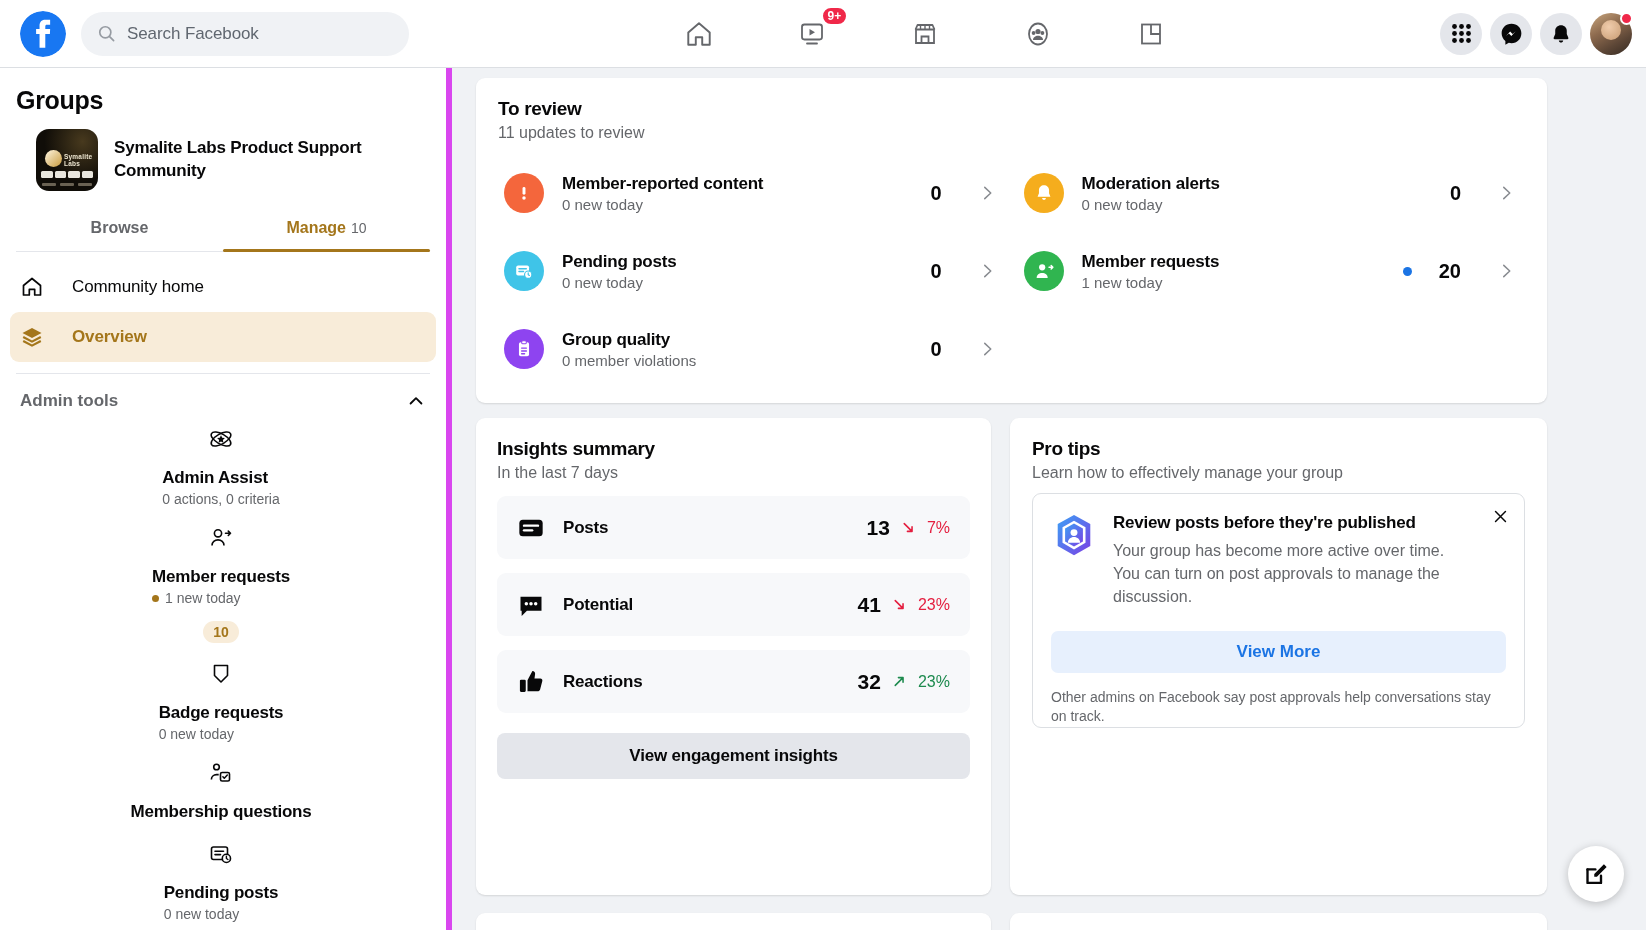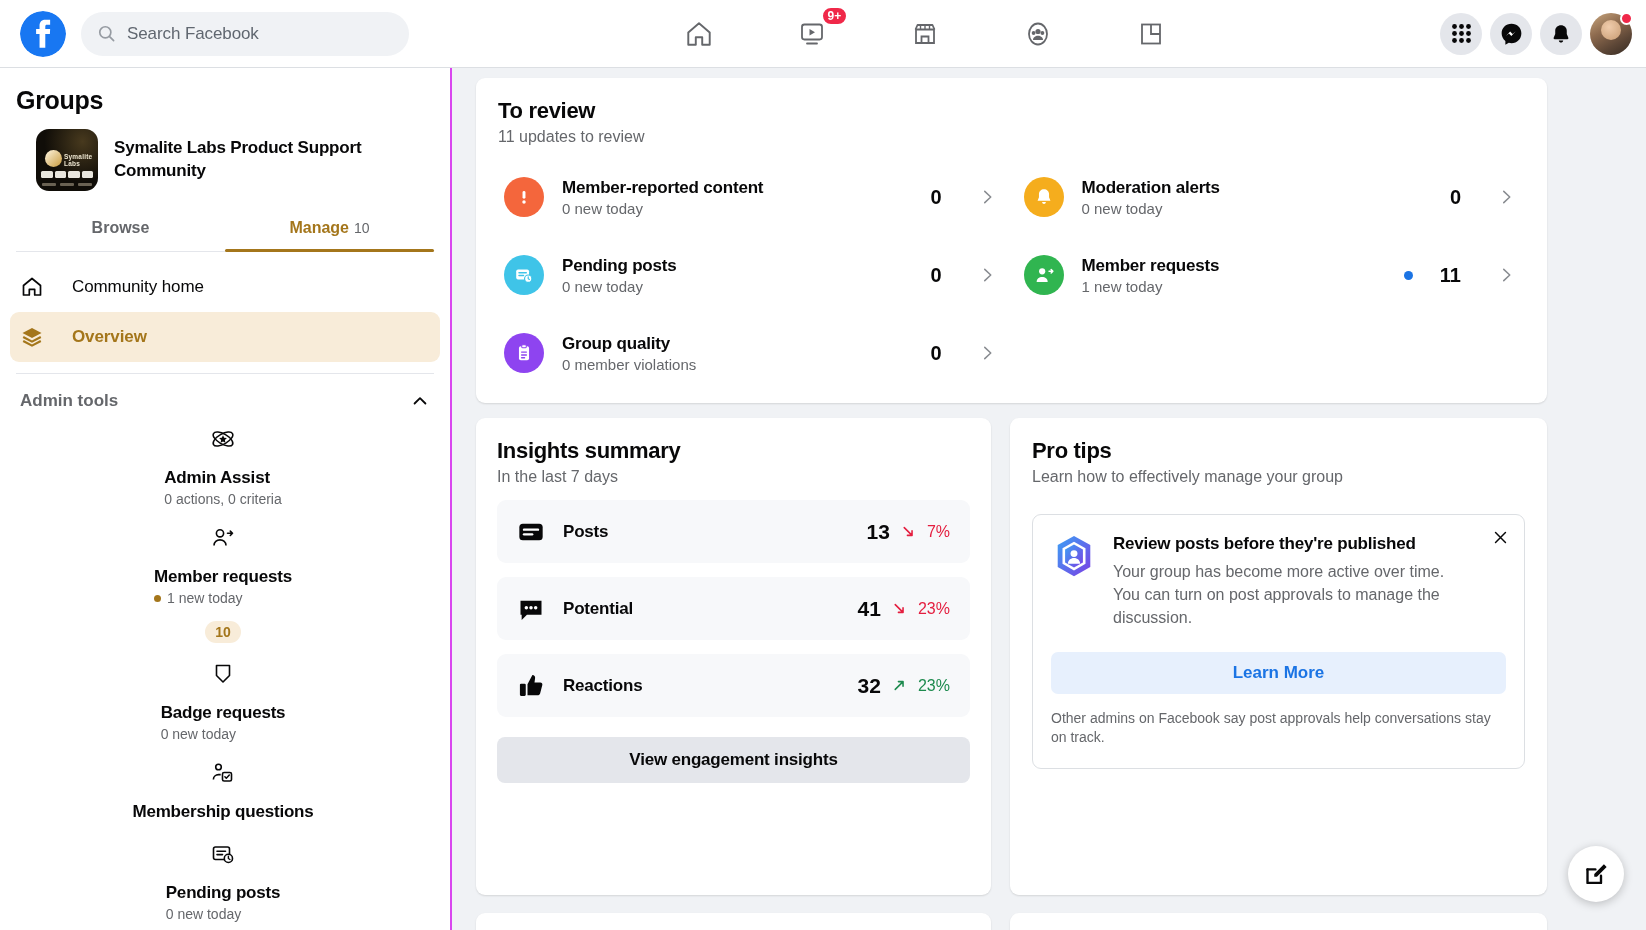--- a/index.html
+++ b/index.html
@@ -100,21 +100,21 @@
     width: 13px; height: 13px; border-radius: 50%;
     background: #f02849; border: 2px solid #fff;
   }
 
   
   .sidebar {
     position: absolute;
     top: 68px; left: 0;
     width: 452px; height: 862px;
     background: #ffffff;
-    border-right: 2px solid #d946ef;
+    border-right: 6px solid #d946ef;
     overflow: hidden;
     z-index: 20;
   }
   .sb-title {
     font-size: 25px; font-weight: bold;
     padding: 18px 0 0 16px;
     letter-spacing: -0.3px;
   }
   .group-row {
     display: flex; align-items: center;
@@ -246,21 +246,21 @@
     border-radius: 9px;
     box-shadow: 0 1px 2px rgba(0,0,0,.12);
   }
 
   
   .review-card {
     position: absolute; left: 23px; top: 10px;
     width: 1071px; height: 325px;
     padding: 20px 22px 0 22px;
   }
-  .card-title { font-size: 22px; font-weight: bold; letter-spacing: -0.3px; }
+  .card-title { font-size: 19px; font-weight: bold; letter-spacing: -0.3px; }
   .card-sub { font-size: 16px; color: #65676b; margin-top: 4px; }
   .review-grid {
     display: grid;
     grid-template-columns: 1fr 1fr;
     column-gap: 12px;
     margin-top: 12px;
   }
   .review-row {
     display: flex; align-items: center;
     height: 78px; cursor: pointer;
@@ -306,24 +306,24 @@
     cursor: pointer; letter-spacing: -0.2px;
   }
 
   
   .protips-card {
     position: absolute; left: 557px; top: 350px;
     width: 537px; height: 477px;
     padding: 20px 22px 0 22px;
   }
   .tip-box {
-    margin-top: 28px;
+    margin-top: 11px;
     border: 1px solid #dcdfe3;
     border-radius: 9px;
-    padding: 18px 18px 20px 18px;
+    padding: 18px 18px 0 18px;
     position: relative;
   }
   .tip-head { display: flex; gap: 16px; }
   .tip-badge-icon { width: 46px; height: 46px; flex: 0 0 auto; }
   .tip-title { font-size: 17px; font-weight: bold; line-height: 1.35; letter-spacing: -0.2px; max-width: 330px; }
   .tip-body { font-size: 16px; color: #65676b; line-height: 1.45; margin-top: 4px; max-width: 355px; }
   .tip-close {
     position: absolute; top: 10px; right: 12px;
     width: 24px; height: 24px; cursor: pointer;
     display: flex; align-items: center; justify-content: center;
@@ -680,21 +680,21 @@
             <circle cx="10" cy="8" r="3.4" fill="#fff"></circle>
             <path d="M4 19.5c0-3.2 2.7-5.2 6-5.2s6 2 6 5.2H4z" fill="#fff"></path>
             <path d="M17.5 8h4.2m0 0-1.9-1.9M21.7 8l-1.9 1.9" fill="none" stroke="#fff" stroke-width="1.6" stroke-linecap="round" stroke-linejoin="round"></path>
           </svg>
         </div>
         <div class="rr-text">
           <div class="rr-title">Member requests</div>
           <div class="rr-sub">1 new today</div>
         </div>
         <div class="rr-bluedot"></div>
-        <div class="rr-count">11</div>
+        <div class="rr-count">20</div>
         <div class="chev">
           <svg width="18" height="18" viewBox="0 0 24 24">
               <path d="M9 4.5 17 12l-8 7.5" fill="none" stroke="#888b90" stroke-width="2" stroke-linecap="round" stroke-linejoin="round"></path>
             </svg>
         </div>
       </div>
 
       <div class="review-row">
         <div class="rr-icon" style="background:#8e44f0">
           <svg width="22" height="22" viewBox="0 0 24 24">
@@ -799,21 +799,21 @@
           <path d="M24 9 36 15.8v16.4L24 39l-12-6.8V15.8L24 9z" fill="#fff"></path>
           <path d="M24 12 33.3 17.3v13.4L24 36l-9.3-5.3V17.3L24 12z" fill="url(#hexg)"></path>
           <circle cx="24" cy="21.5" r="3.6" fill="#fff"></circle>
           <path d="M17.6 32c0-3.6 2.9-6 6.4-6s6.4 2.4 6.4 6H17.6z" fill="#fff"></path>
         </svg>
         <div>
           <div class="tip-title">Review posts before they're published</div>
           <div class="tip-body">Your group has become more active over time. You can turn on post approvals to manage the discussion.</div>
         </div>
       </div>
-      <div class="btn-learn">Learn More</div>
+      <div class="btn-learn">View More</div>
       <div class="tip-foot">Other admins on Facebook say post approvals help conversations stay on track.</div>
     </div>
   </div>
 
   <div class="card bottom-card bc-left">
     
   </div>
 
   <div class="card bottom-card bc-right">
     

